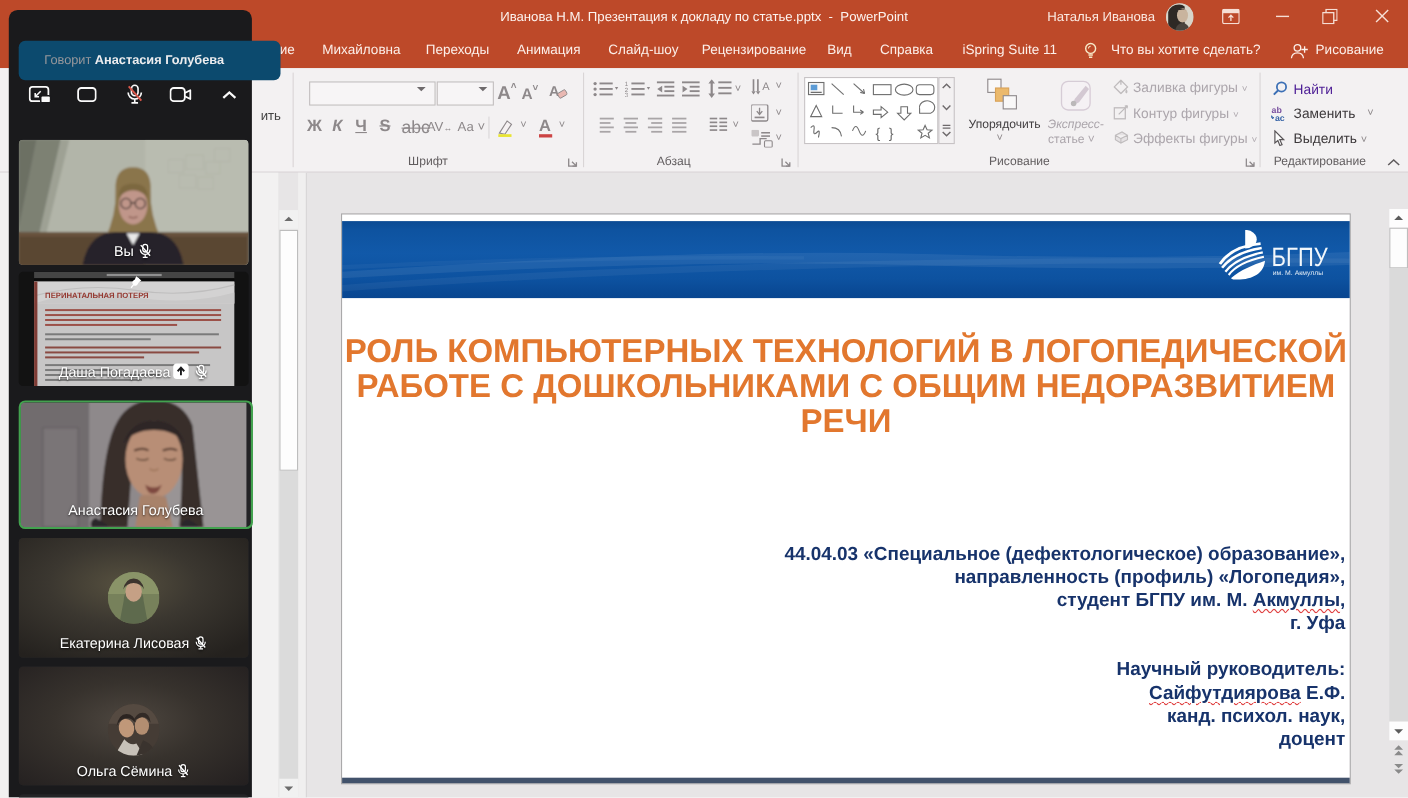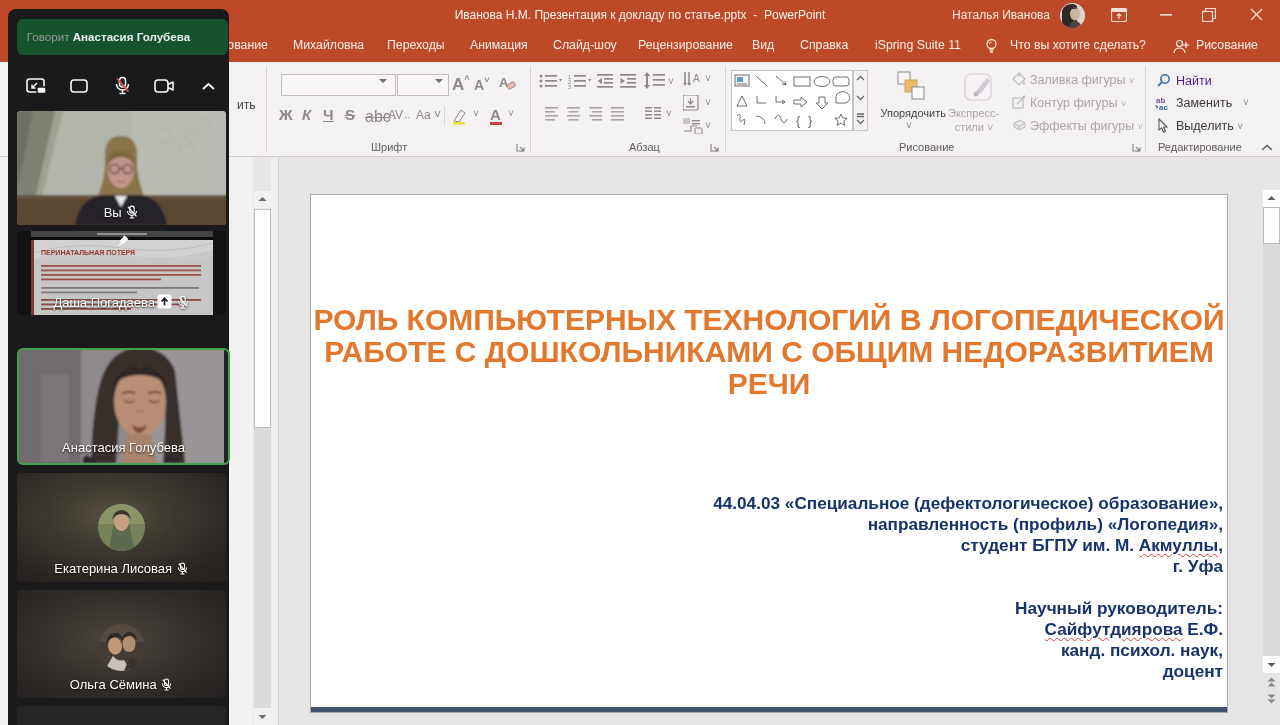--- a/index.html
+++ b/index.html
@@ -29,23 +29,23 @@
   
   #slide{left:311px;top:38px;width:916px;height:517px;background:#FFFFFF;box-shadow:0 0 0 1px rgba(120,120,120,.55);}
   #band{left:0;top:6px;width:916px;height:70px;background:linear-gradient(180deg,#0B4A93 0%,#0E53A0 12%,#1159A9 42%,#0D52A0 75%,#0A4A96 90%,#094690 100%);}
   #slidetitle{left:0;top:109px;width:916px;text-align:center;color:#E2772E;font-weight:bold;font-size:30px;line-height:32px;}
   #slidename{left:0;top:230px;width:916px;text-align:center;color:#31599B;font-weight:bold;font-size:23.2px;}
   #rightblock{left:0;top:298px;width:912px;text-align:right;color:#17336B;font-weight:bold;font-size:17.2px;line-height:21px;}
   #bottombar{left:0;bottom:0;width:916px;height:5px;background:#42526B;}
   .wavy{text-decoration:underline;text-decoration-style:wavy;text-decoration-color:#E04040;text-decoration-thickness:1px;text-underline-offset:2px;}
   
   #panel{left:8px;top:9px;width:221px;height:716px;background:#1A1A1C;border-radius:8px 8px 0 0;}
-  #speakbox{left:9px;top:10px;width:211px;height:36px;border-radius:6px;background:#14532d;color:#98989C;font-size:11.6px;text-align:center;line-height:36px;white-space:nowrap;padding-right:28px;box-sizing:border-box;}
+  #speakbox{left:9px;top:28px;width:238px;height:36px;border-radius:6px;background:#0c4a6e;color:#98989C;font-size:11.6px;text-align:center;line-height:36px;white-space:nowrap;padding-right:28px;box-sizing:border-box;}
   #speakbox b{color:#EDEDEF;font-weight:bold;}
-  .tile{position:absolute;left:9px;width:209px;border-radius:4px;overflow:hidden;background:#232325;}
+  .tile{position:absolute;left:9px;width:209px;border-radius:4px;overflow:hidden;background:#232325;margin-top:16px;}
   .lbl{position:absolute;left:0;bottom:5px;width:100%;text-align:center;color:#FFF;font-size:13px;text-shadow:0 1px 2px rgba(0,0,0,.8);white-space:nowrap;}
   .lbl svg{vertical-align:-2px;}
 </style>
 </head>
 <body>
   <div class="abs" id="titlebar"></div>
   <div class="abs" id="tb-title">Иванова Н.М. Презентация к докладу по статье.pptx&nbsp; -&nbsp; PowerPoint</div>
   <div class="abs" id="tb-user">Наталья Иванова</div>
   <div class="abs" id="tb-avatar"><svg width="25" height="25" viewBox="0 0 25 25">
       <circle cx="12.5" cy="12.5" r="12.5" fill="#D8D4C9"></circle>
@@ -231,21 +231,21 @@
         <rect x="0" y="4.5" width="7" height="1.5"></rect>
         <rect x="0" y="8" width="7" height="1.5"></rect>
         <rect x="0" y="11.5" width="7" height="1.5"></rect>
         <rect x="9" y="1" width="7" height="1.5"></rect>
         <rect x="9" y="4.5" width="7" height="1.5"></rect>
         <rect x="9" y="8" width="7" height="1.5"></rect>
         <rect x="9" y="11.5" width="7" height="1.5"></rect>
       </g>
     </svg>
     <div class="abs ric" style="left:666px;top:46px;font-size:10px;">˅</div>
-    <div class="glabel" style="left:597px;margin-left:32px;">Абзац</div>
+    <div class="glabel" style="left:597px;">Абзац</div>
     <svg class="launcher" style="left:710px;" viewBox="0 0 10 10">
       <path d="M1 1 L1 8 L8 8" fill="none" stroke="#8D888A" stroke-width="1.2"></path>
       <path d="M4 4 L8 8 M8 4.5 L8 8 L4.5 8" fill="none" stroke="#8D888A" stroke-width="1.2"></path>
     </svg>
     <div class="gsep" style="left:725px"></div>
 
     <div class="abs" style="left:731px;top:8px;width:122px;height:61px;background:#FFFFFF;border:1px solid #C7C3C5;box-sizing:border-box;"></div>
     <svg class="abs" style="left:733px;top:10px" width="118" height="57" viewBox="0 0 118 57">
       <g stroke="#6E6E6E" fill="none" stroke-width="1">
         <rect x="2" y="3" width="14" height="11" fill="#F9F9F9"></rect>
@@ -285,22 +285,22 @@
       <rect x="9" y="9" width="12" height="12" fill="#EBB96C" stroke="#D9A258"></rect>
       <rect x="16" y="16" width="12" height="12" fill="#F9F8F8" stroke="#8D888A"></rect>
     </svg>
     <div class="abs" style="left:874px;top:45px;width:72px;text-align:right;font-size:11px;color:#434042;">Упорядочить</div>
     <div class="abs ric" style="left:906px;top:58px;font-size:10px;">˅</div>
     <svg class="abs" style="left:963px;top:10px" width="32" height="32" viewBox="0 0 32 32" opacity="0.55">
       <rect x="2" y="2" width="26" height="26" rx="6" fill="#F7F2F6" stroke="#C0AEC0" stroke-width="1.2"></rect>
       <path d="M24 6 L14 18 L12 24 L18 21 L27 9 Z" fill="#B9A8B9"></path>
       <circle cx="13" cy="22" r="2.5" fill="#8E8A8C"></circle>
     </svg>
-    <div class="abs" style="left:948px;top:45px;width:60px;text-align:left;font-size:11px;color:#ABA5AB;">Экспресс-</div>
-    <div class="abs" style="left:948px;top:59px;width:52px;text-align:center;font-size:11px;color:#ABA5AB;">стили ˅</div>
+    <div class="abs" style="left:948px;top:45px;width:60px;text-align:center;font-size:11px;color:#ABA5AB;font-style:italic;">Экспресс-</div>
+    <div class="abs" style="left:948px;top:59px;width:52px;text-align:center;font-size:11px;color:#ABA5AB;">статье ˅</div>
     <svg class="abs" style="left:1012px;top:10px" width="15" height="14" viewBox="0 0 15 14" opacity="0.5">
       <path d="M7 1 L13 7 L7 13 L1 7 Z M7 1 L7 5" fill="none" stroke="#8D888A" stroke-width="1.2"></path>
       <path d="M12 9 q2 3 0 4 q-2 -1 0 -4" fill="#8D888A"></path>
     </svg>
     <div class="abs" style="left:1030px;top:11px;font-size:12.5px;color:#ACA6AC;">Заливка фигуры <span style="font-size:9px">˅</span></div>
     <svg class="abs" style="left:1012px;top:33px" width="15" height="14" viewBox="0 0 15 14" opacity="0.5">
       <rect x="1" y="3" width="10" height="10" fill="none" stroke="#8D888A" stroke-width="1.2"></rect>
       <path d="M5 9 L13 1 M13 1 l-2.5 .5 M13 1 l-.5 2.5" stroke="#8D888A" stroke-width="1.2" fill="none"></path>
     </svg>
     <div class="abs" style="left:1030px;top:34px;font-size:12.5px;color:#ACA6AC;">Контур фигуры <span style="font-size:9px">˅</span></div>
@@ -358,20 +358,42 @@
     <div class="abs sb-btn" style="left:1263px;top:499px;width:17px;height:17px;background:#FDFDFD;"><svg width="17" height="17" viewBox="0 0 17 17">
         <path d="M4.5 7 L8.5 11 L12.5 7 Z" fill="#5B5B5B"></path>
       </svg></div>
     <svg class="abs" style="left:1263px;top:519px" width="17" height="12" viewBox="0 0 17 12">
       <path d="M4.5 5.5 L8.5 1.5 L12.5 5.5 Z M4.5 10.5 L8.5 6.5 L12.5 10.5 Z" fill="#8A8A8A"></path>
     </svg>
     <svg class="abs" style="left:1263px;top:536px" width="17" height="12" viewBox="0 0 17 12">
       <path d="M4.5 1.5 L8.5 5.5 L12.5 1.5 Z M4.5 6.5 L8.5 10.5 L12.5 6.5 Z" fill="#8A8A8A"></path>
     </svg>
     <div class="abs" id="slide">
+      <div class="abs" id="band">
+        <svg width="916" height="70" viewBox="0 0 916 70" preserveAspectRatio="none">
+          <path d="M0 46 Q330 24 530 30 Q740 36 916 28 L916 40 Q700 46 520 40 Q300 34 0 52 Z" fill="#FFFFFF" opacity="0.07"></path>
+          <path d="M0 58 Q360 30 916 34 L916 38 Q380 36 0 64 Z" fill="#FFFFFF" opacity="0.05"></path>
+          <path d="M0 40 Q200 30 420 32 L420 35 Q200 34 0 44 Z" fill="#FFFFFF" opacity="0.04"></path>
+        </svg>
+        
+        <svg class="abs" style="left:795px;top:8px" width="120" height="54" viewBox="0 0 120 54">
+          <g fill="#FFFFFF">
+            <path d="M26 0 a10.5 8.5 0 0 1 0 17 z"></path>
+            <g fill="none" stroke="#FFFFFF">
+              <path d="M3 31 C11 19 23 14 40 12.5" stroke-width="2.6"></path>
+              <path d="M5 34.5 C13 24 25 19 41 16.5" stroke-width="2.3"></path>
+              <path d="M8 38 C15 29 27 23.5 42 20.5" stroke-width="2.1"></path>
+              <path d="M11 41 C17 33 29 27.5 43 24.5" stroke-width="1.9"></path>
+            </g>
+            <path d="M13 44 C22 36 33 32 44 28 C43 40 32 46 15 45 Z"></path>
+            <text x="50" y="32.5" font-size="24" font-family="'Liberation Sans',sans-serif" textLength="51" lengthAdjust="spacingAndGlyphs" fill="#F2F7FB">БГПУ</text>
+            <text x="51" y="41" font-size="6" textLength="46" lengthAdjust="spacingAndGlyphs" fill="#DFEAF4">им. М. Акмуллы</text>
+          </g>
+        </svg>
+      </div>
       <div class="abs" id="slidetitle">РОЛЬ КОМПЬЮТЕРНЫХ ТЕХНОЛОГИЙ В ЛОГОПЕДИЧЕСКОЙ<br>РАБОТЕ С ДОШКОЛЬНИКАМИ С ОБЩИМ НЕДОРАЗВИТИЕМ РЕЧИ</div>
       <div class="abs" id="rightblock">44.04.03 «Специальное (дефектологическое) образование»,<br>направленность (профиль) «Логопедия»,<br>студент БГПУ им. М. <span class="wavy">Акмуллы</span>,<br>г. Уфа<br>&nbsp;<br>Научный руководитель:<br><span class="wavy">Сайфутдиярова</span> Е.Ф.<br>канд. психол. наук,<br>доцент</div>
       <div class="abs" id="bottombar"></div>
     </div>
   </div>
   <div class="abs" id="panel">
     <div class="abs" id="speakbox"><span>Говорит </span><b>Анастасия Голубева</b></div>
 
     <svg class="abs" style="left:18px;top:69px" width="21" height="16" viewBox="0 0 21 16">
       <rect x="1" y="1" width="17" height="13" rx="2.5" fill="none" stroke="#FAFAFA" stroke-width="1.6"></rect>
@@ -442,21 +464,21 @@
           <g stroke="#FFF" stroke-width="1.6" fill="none">
             <rect x="5.5" y="1.5" width="6" height="9.5" rx="3"></rect>
             <path d="M2.5 8 a6 6 0 0 0 12 0"></path>
             <line x1="8.5" y1="14" x2="8.5" y2="17"></line>
             <line x1="5.5" y1="17.5" x2="11.5" y2="17.5"></line>
           </g>
           <line x1="3" y1="2.5" x2="14.5" y2="15.5" stroke="#FFF" stroke-width="1.8"></line>
         </svg></div>
     </div>
 
-    <div class="tile" style="top:222px;height:84px;background:#121212;">
+    <div class="tile" style="top:222px;height:104px;background:#121212;">
       <svg width="209" height="114" viewBox="0 0 209 114">
         <rect x="14" y="0" width="182" height="6" fill="#454545"></rect>
         <rect x="80" y="2" width="50" height="2" fill="#8F8F8F"></rect>
         <rect x="14" y="6" width="182" height="3" fill="#0B0B0B"></rect>
         <rect x="14" y="9" width="182" height="97" fill="#C7C6C6"></rect>
         <rect x="14" y="9" width="182" height="20" fill="#D3D2D2"></rect>
         <path d="M14 29 q40 -14 90 -6 q50 8 92 -4 l0 10 l-182 0 Z" fill="#C9C8C8"></path>
         <path d="M14 22 q46 -12 92 -5 q46 7 90 -5" stroke="#BFBEBE" fill="none"></path>
         <rect x="14" y="9" width="3" height="97" fill="#7E3B34"></rect>
         <text x="24" y="24" font-size="7" font-weight="bold" fill="#953931">ПЕРИНАТАЛЬНАЯ ПОТЕРЯ</text>

